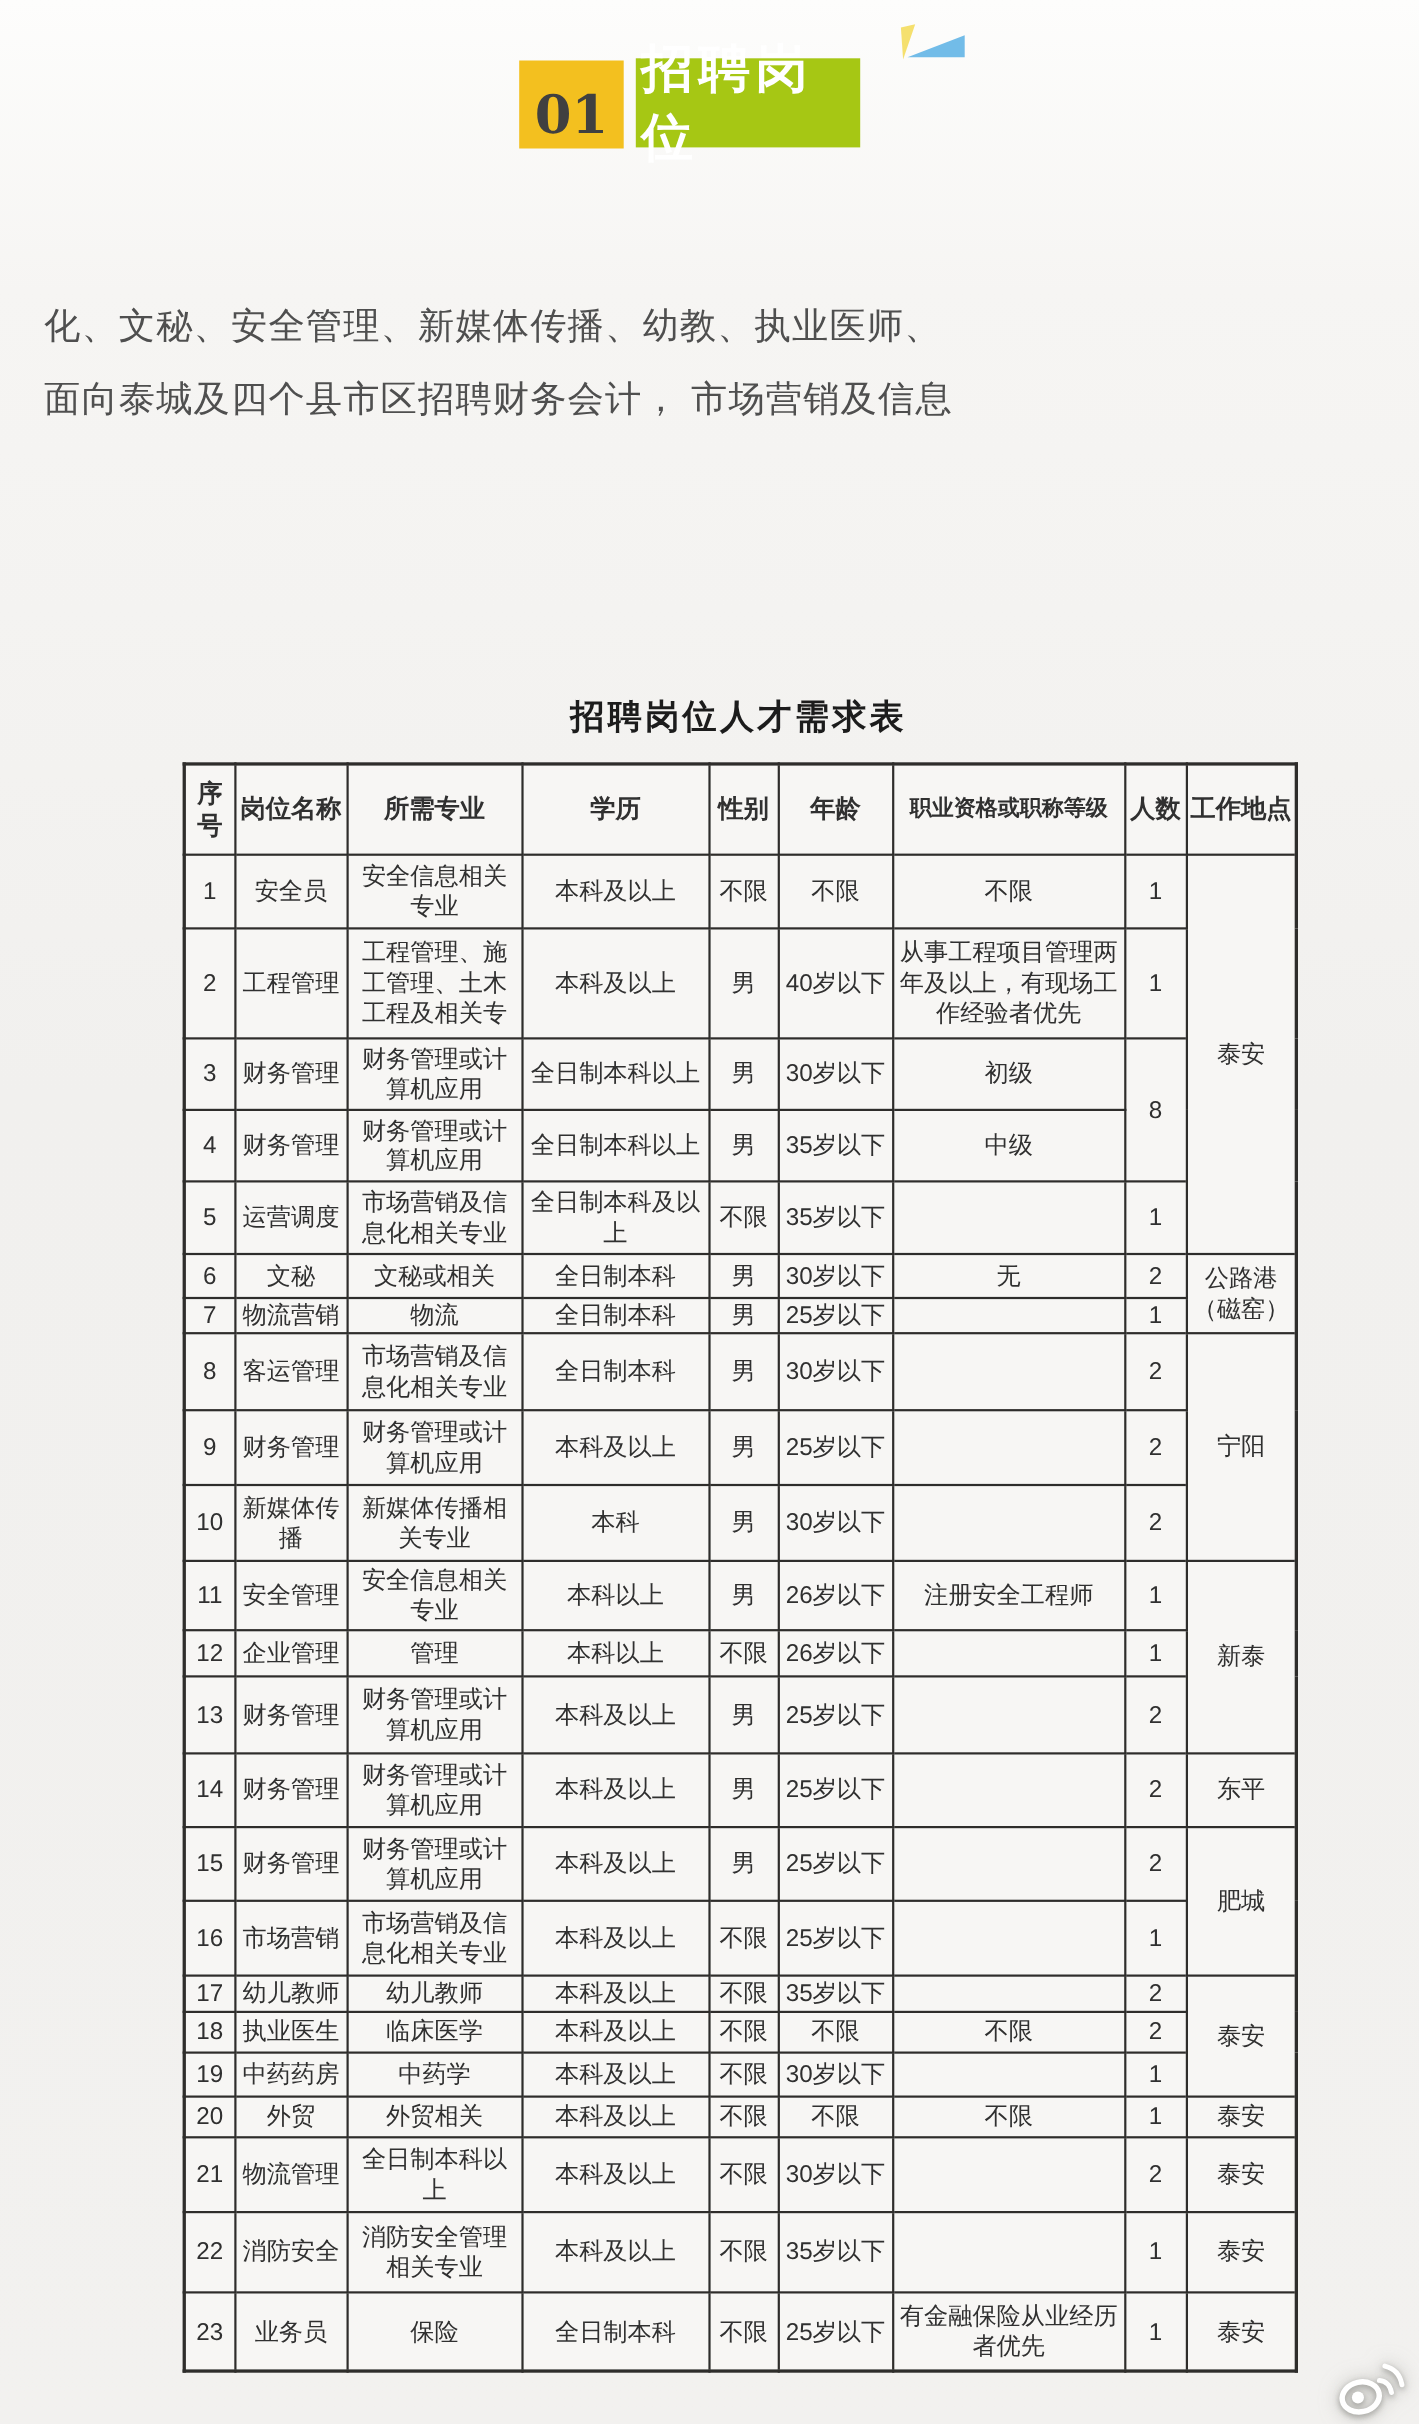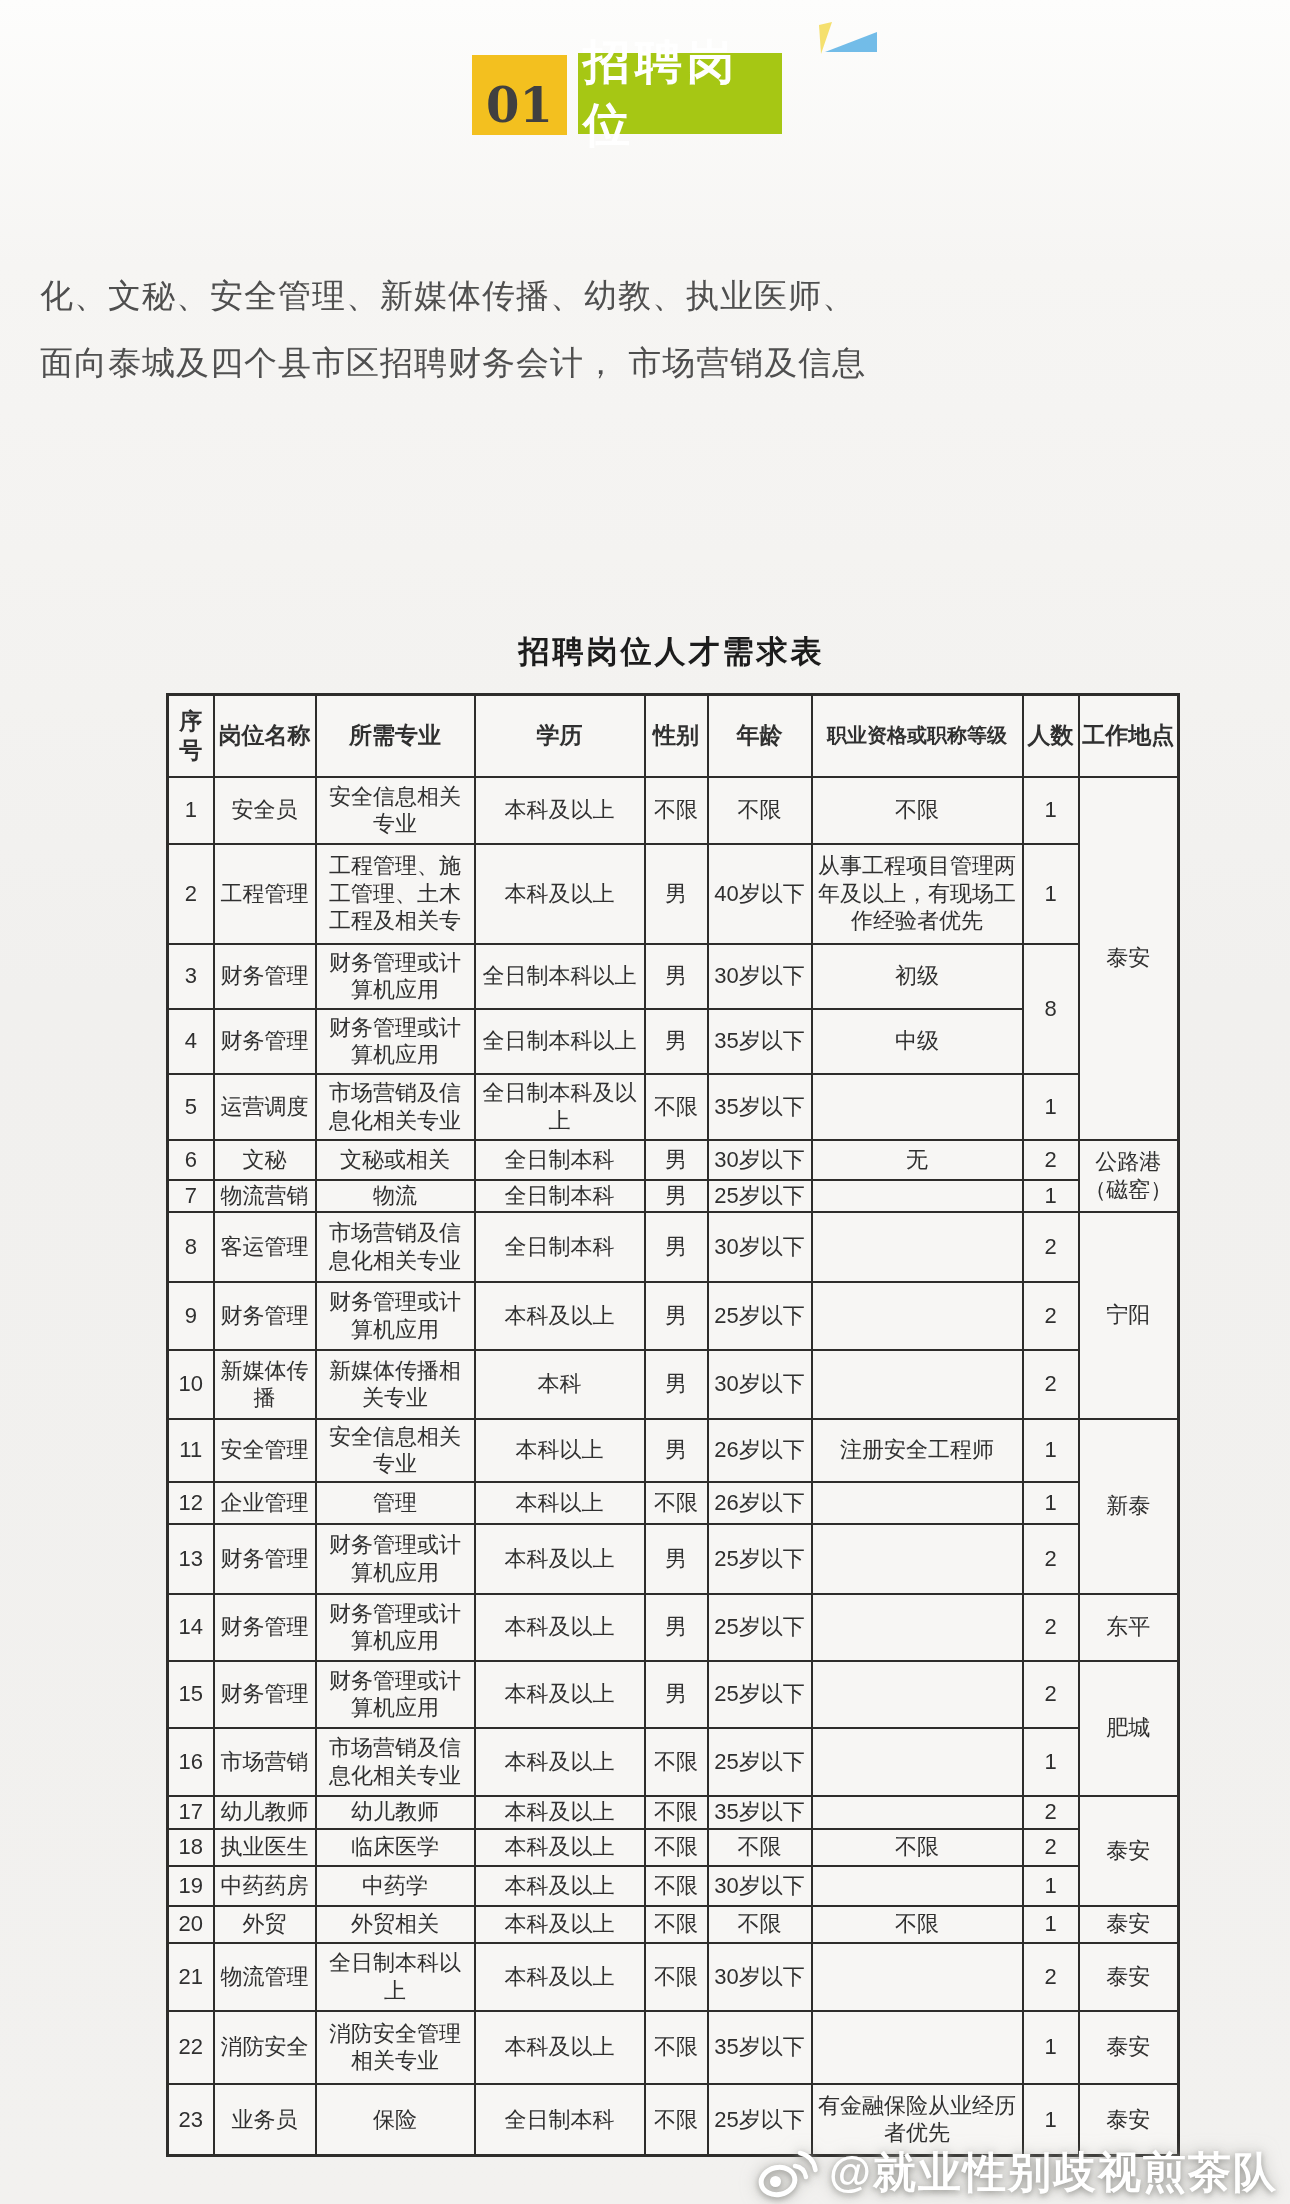--- a/index.html
+++ b/index.html
@@ -358,16 +358,15 @@
 
   <div class="watermark">
     <svg width="64" height="54" viewBox="0 0 64 54">
       <g fill="none" stroke="#ffffff" stroke-linecap="round">
         <ellipse cx="23" cy="35" rx="17" ry="13.5" stroke-width="5" transform="rotate(-12 23 35)"></ellipse>
         <circle cx="20.5" cy="35.5" r="5.5" fill="#ffffff" stroke="none"></circle>
         <path d="M 40 20 Q 49 21 51 31" stroke-width="4.5"></path>
         <path d="M 45 7 Q 58 10 60.5 24" stroke-width="4.5"></path>
       </g>
     </svg>
-    <span>@就业性别歧视煎茶队</span>
   </div>
 
 </div>
 
 </body></html>

